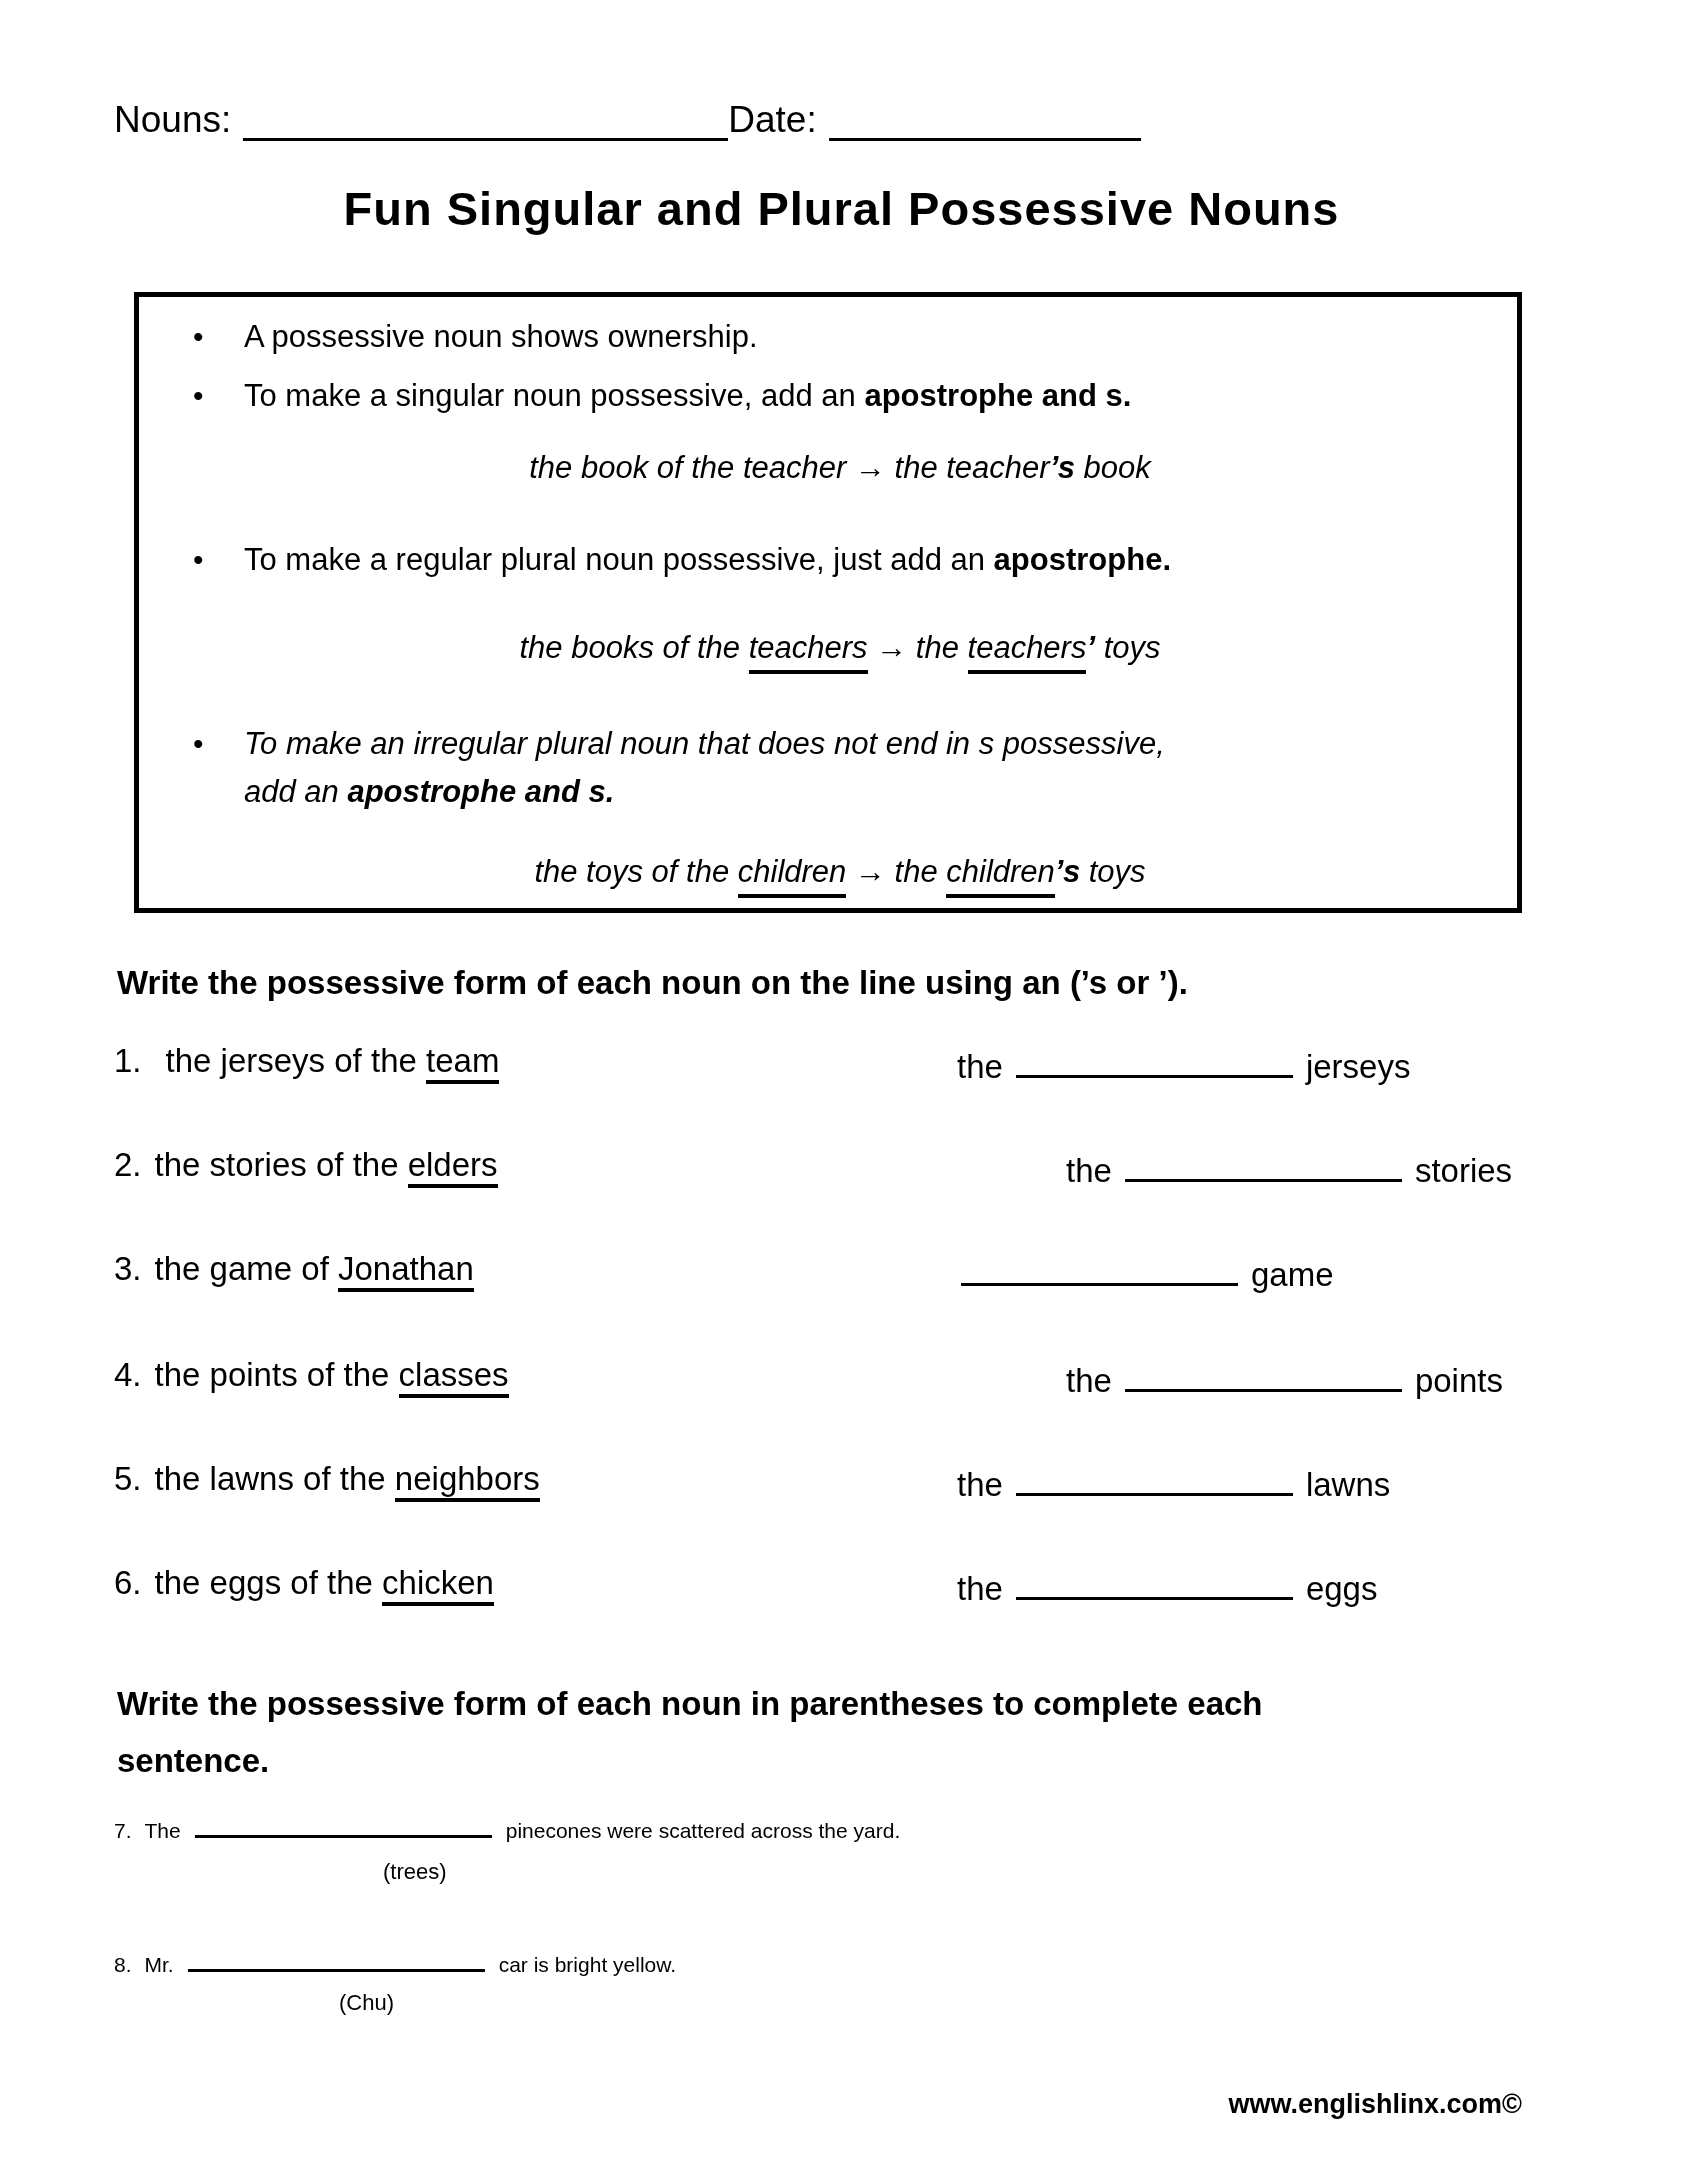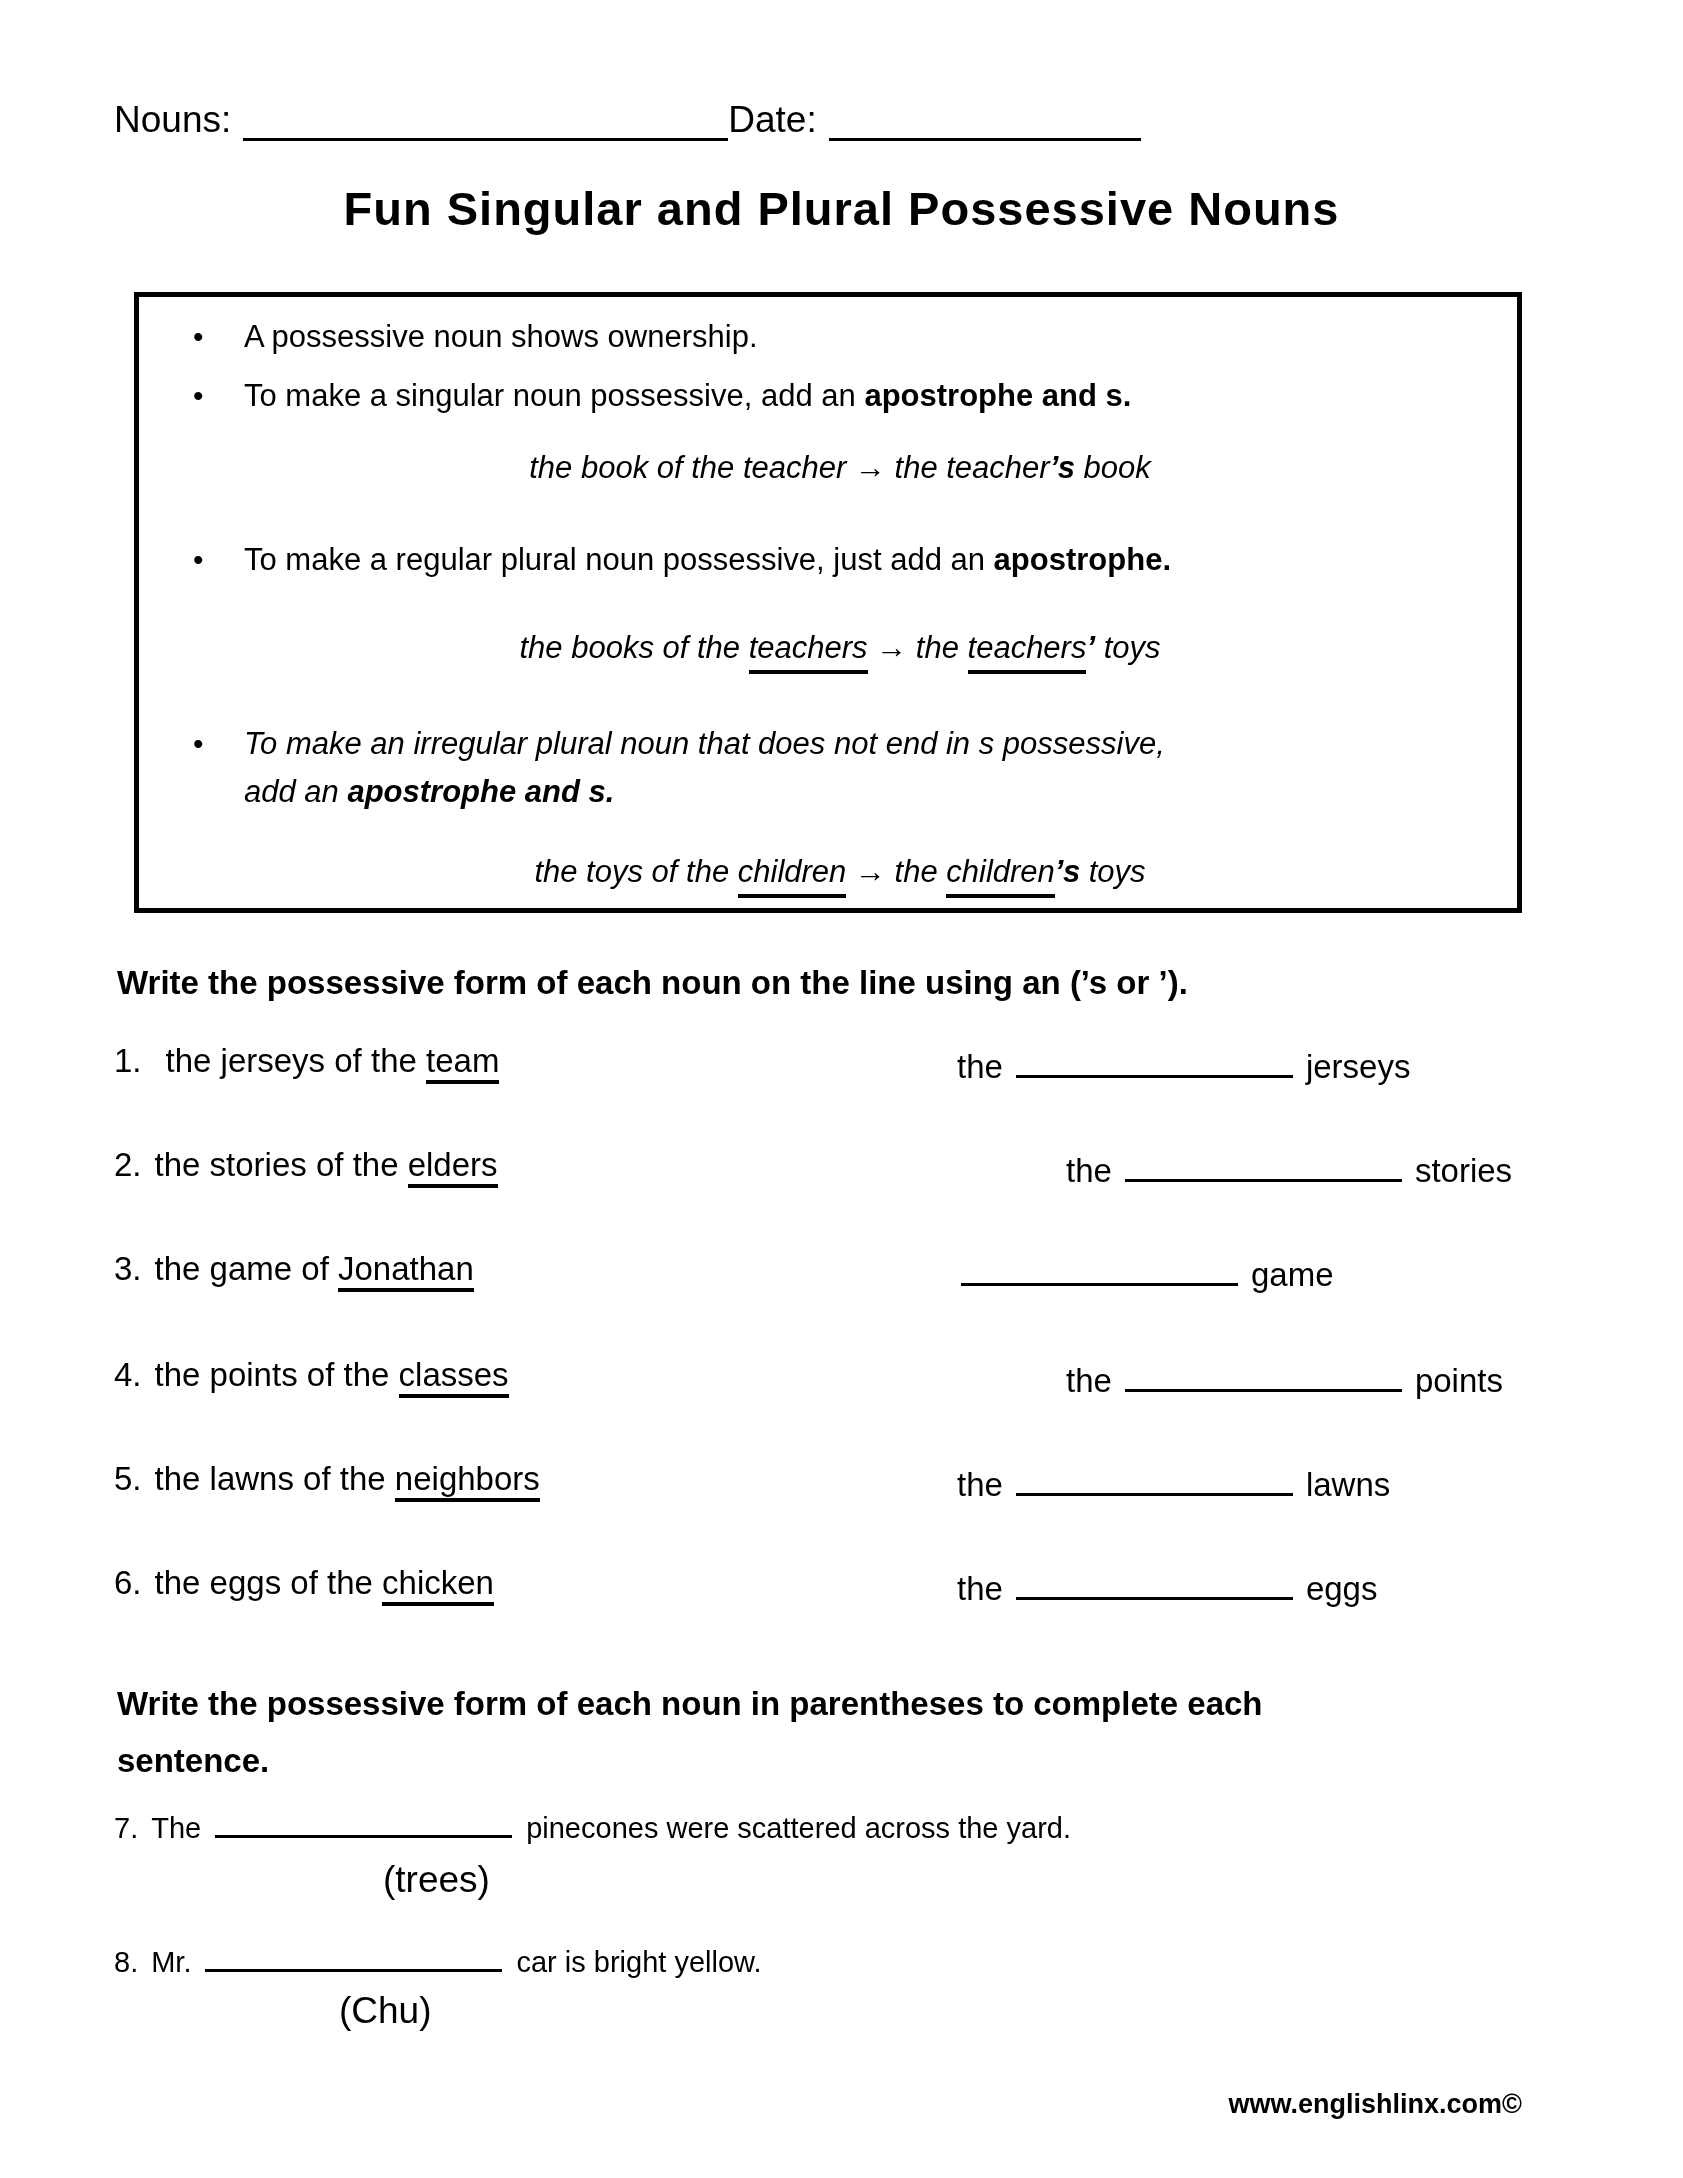--- a/index.html
+++ b/index.html
@@ -44,24 +44,24 @@
 
   
   .qrow { left:0; width:100%; height:51px; font-size:33px; }
   .ql { position:absolute; left:114px; white-space:nowrap; }
   .qr { position:absolute; white-space:nowrap; }
   .qnum { margin-right:13px; }
   .qnum-wide { margin-right:24px; }
   .ans-blank { width:277px; margin:0 13px; height:36px; }
 
   
-  .srow { left:0; width:100%; height:51px; font-size:29px; }
+  .srow { left:0; width:100%; height:51px; font-size:21px; }
   .sl { position:absolute; left:114px; white-space:nowrap; }
   .sent-blank { width:297px; margin:0 14px; height:36px; }
-  .hint { font-size:37px; white-space:nowrap; }
+  .hint { font-size:22px; white-space:nowrap; }
 
   .footer { top:2089px; right:161px; font-size:27px; white-space:nowrap;font-weight:bold; }
 </style>
 </head>
 <body>
 
 <div class="abs header-row">
   <span>Nouns:</span>
   <span class="blank name-blank"></span>
   <span class="date-label">Date:</span>

